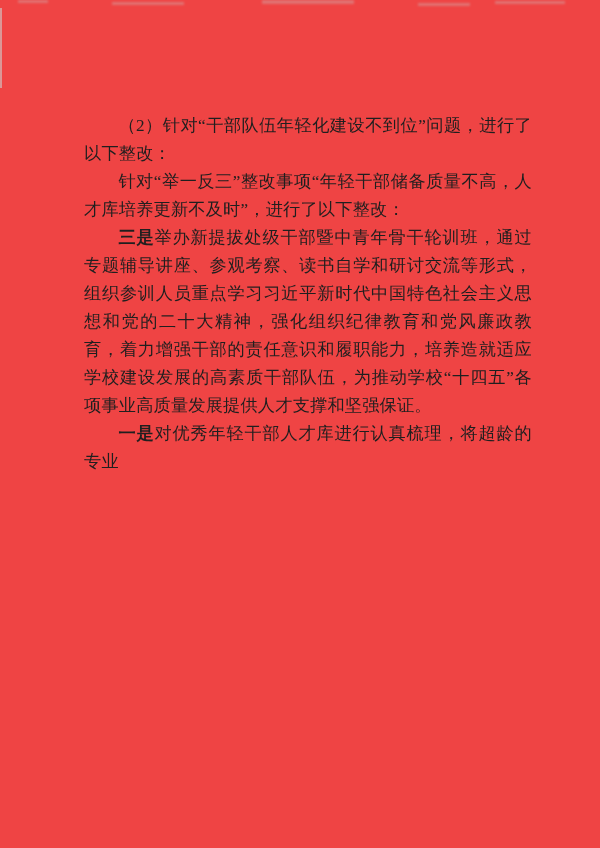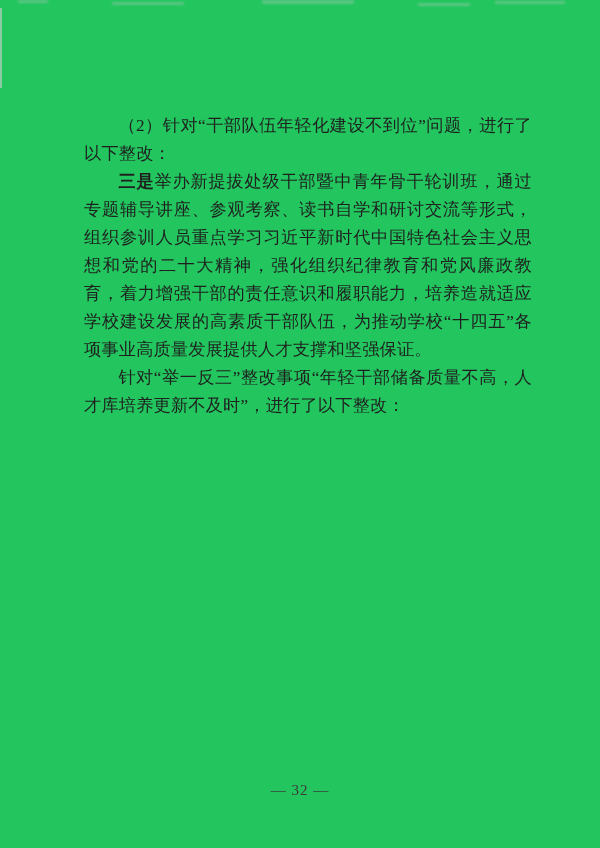--- a/index.html
+++ b/index.html
@@ -4,21 +4,21 @@
 <style>
   html, body {
     margin: 0;
     padding: 0;
     background: #ffffff;
   }
   .page {
     position: relative;
     width: 600px;
     height: 848px;
-    background: #22c55e;
+    background: #ef4444;
     overflow: hidden;
     font-family: "Liberation Serif", serif;
     color: #1f1f1f;
   }
   
   .scan-artifact {
     position: absolute;
     background: #c8c8c8;
     opacity: 0.35;
     filter: blur(1px);
@@ -74,21 +74,21 @@
   <div class="scan-artifact art-t3"></div>
   <div class="scan-artifact art-t4"></div>
   <div class="scan-artifact art-t5"></div>
   <div class="scan-artifact art-left"></div>
 
   <main class="body-text">
     <p><span class="lead"></span><span>（2）针对“干部队伍年轻化建设不到位”问题，进行了以下整改：</span></p>
 
 
 
+    <p><span class="lead"></span><span>针对“举一反三”整改事项“年轻干部储备质量不高，人才库培养更新不及时”，进行了以下整改：</span></p>
+
     <p><span class="lead">三是</span><span>举办新提拔处级干部暨中青年骨干轮训班，通过专题辅导讲座、参观考察、读书自学和研讨交流等形式，组织参训人员重点学习习近平新时代中国特色社会主义思想和党的二十大精神，强化组织纪律教育和党风廉政教育，着力增强干部的责任意识和履职能力，培养造就适应学校建设发展的高素质干部队伍，为推动学校“十四五”各项事业高质量发展提供人才支撑和坚强保证。</span></p>
 
-    <p><span class="lead"></span><span>针对“举一反三”整改事项“年轻干部储备质量不高，人才库培养更新不及时”，进行了以下整改：</span></p>
-
+    <p><span class="lead">一是</span><span>对优秀年轻干部人才库进行认真梳理，将超龄的专业</span></p>
   </main>
 
-  <footer class="page-footer">— 32 —</footer>
 
 </div>
 
 </body></html>

